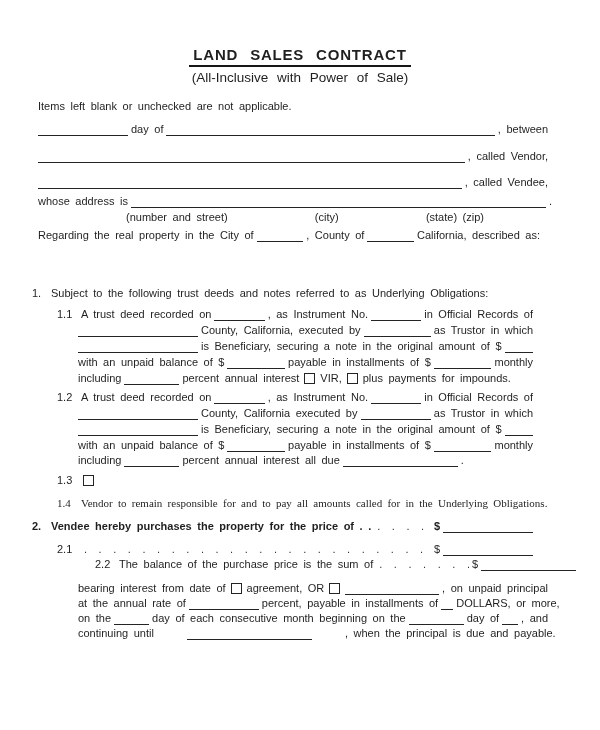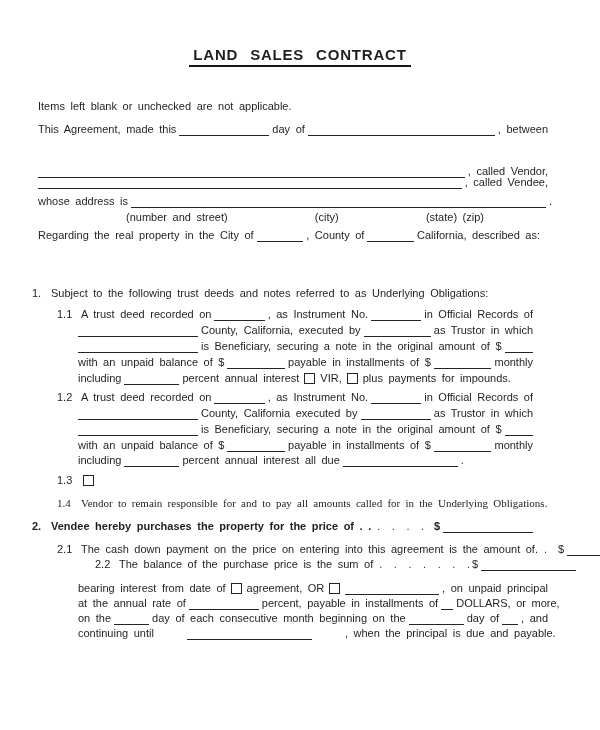--- a/index.html
+++ b/index.html
@@ -28,32 +28,32 @@
   .dots{flex:1 1 0px;overflow:hidden;line-height:13px;letter-spacing:3px;
     color:#333;padding:0 3px;min-width:8px;}
 </style>
 </head>
 <body>
 
 <div class="page">
   <div class="doc-title">
     <span class="t">LAND SALES CONTRACT</span>
   </div>
+  <div class="doc-subtitle">(All-Inclusive with Power of Sale)</div>
   <div id="form-lines">
       <div class="line" style="top: 98px; left: 38px; width: 510px;">
         <span class="seg">Items left blank or unchecked are not applicable.</span>
       </div>
       <div class="line" style="top: 121px; left: 38px; width: 510px;">
-        <span class="seg">This Agreement, made this</span>
         <span class="blank" style="width: 90px;"></span>
         <span class="seg">day of</span>
         <span class="blank grow" style="--g: 1;"></span>
         <span class="seg">, between</span>
       </div>
-      <div class="line" style="top: 148px; left: 38px; width: 510px; margin-top: 15px;">
+      <div class="line" style="top: 148px; left: 38px; width: 510px;">
         <span class="blank grow" style="--g: 1;"></span>
         <span class="seg">, called Vendor,</span>
       </div>
       <div class="line" style="top: 174px; left: 38px; width: 510px;">
         <span class="blank grow" style="--g: 1;"></span>
         <span class="seg">, called Vendee,</span>
       </div>
       <div class="line" style="top: 193px; left: 38px; width: 514px;">
         <span class="seg">whose address is</span>
         <span class="blank grow" style="--g: 1;"></span>
@@ -153,21 +153,20 @@
       </div>
       <div class="line bold" style="top: 518px; left: 32px; width: 501px;">
         <span class="seg num" style="width: 16px;">2.</span>
         <span class="seg">Vendee hereby purchases the property for the price of . .</span>
         <span class="dots">. . . . . . . . . . . . . . . . . . . . . . . . . . . . . . . . . . . . . . . . . . . .</span>
         <span class="seg">$</span>
         <span class="blank" style="width: 90px;"></span>
       </div>
       <div class="line" style="top: 541px; left: 57px; width: 476px;">
         <span class="seg num" style="width: 21px;">2.1</span>
-        <span class="seg">The cash down payment on the price on entering into this agreement is the amount of.</span>
         <span class="dots">. . . . . . . . . . . . . . . . . . . . . . . . . . . . . . . . . . . . . . . . . . . .</span>
         <span class="seg">$</span>
         <span class="blank" style="width: 90px;"></span>
       </div>
       <div class="line" style="top: 556px; left: 57px; width: 481px; margin-left: 38px;">
         <span class="seg num" style="width: 21px;">2.2</span>
         <span class="seg">The balance of the purchase price is the sum of</span>
         <span class="dots">. . . . . . . . . . . . . . . . . . . . . . . . . . . . . . . . . . . . . . . . . . . .</span>
         <span class="seg">$</span>
         <span class="blank" style="width: 95px;"></span>

